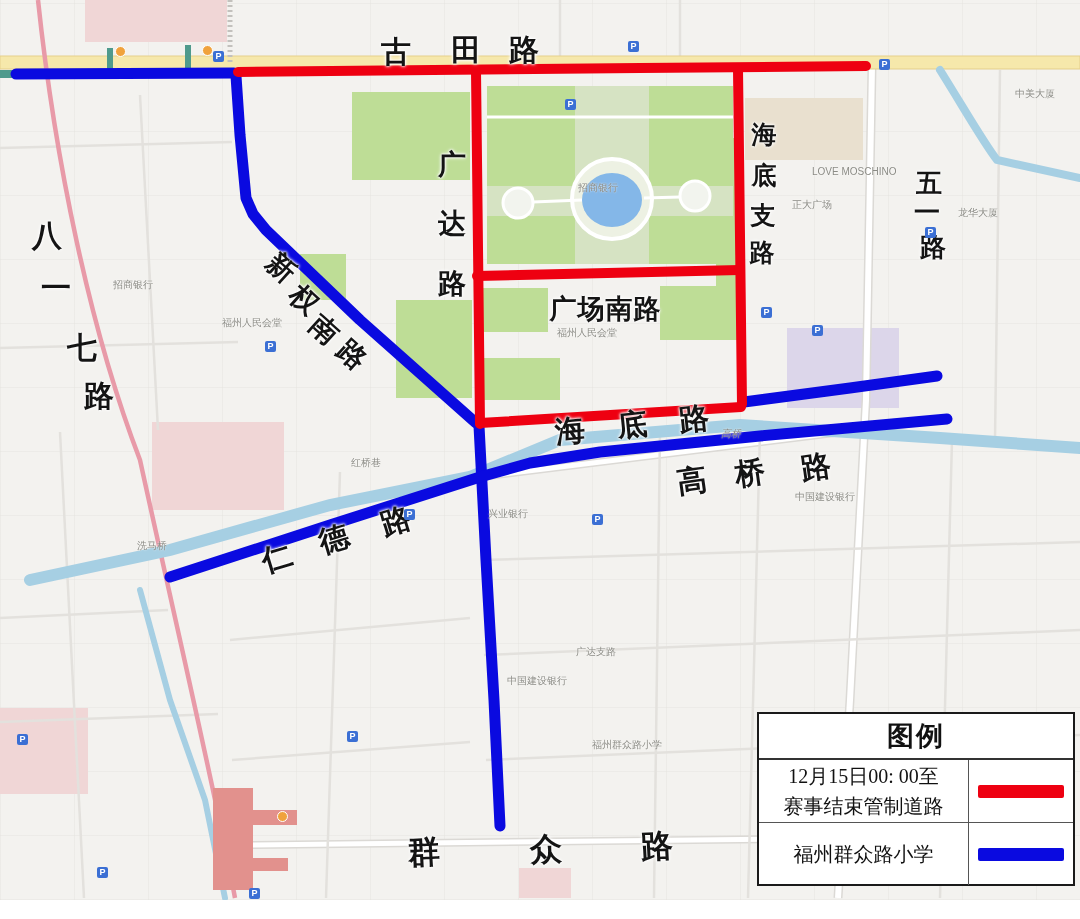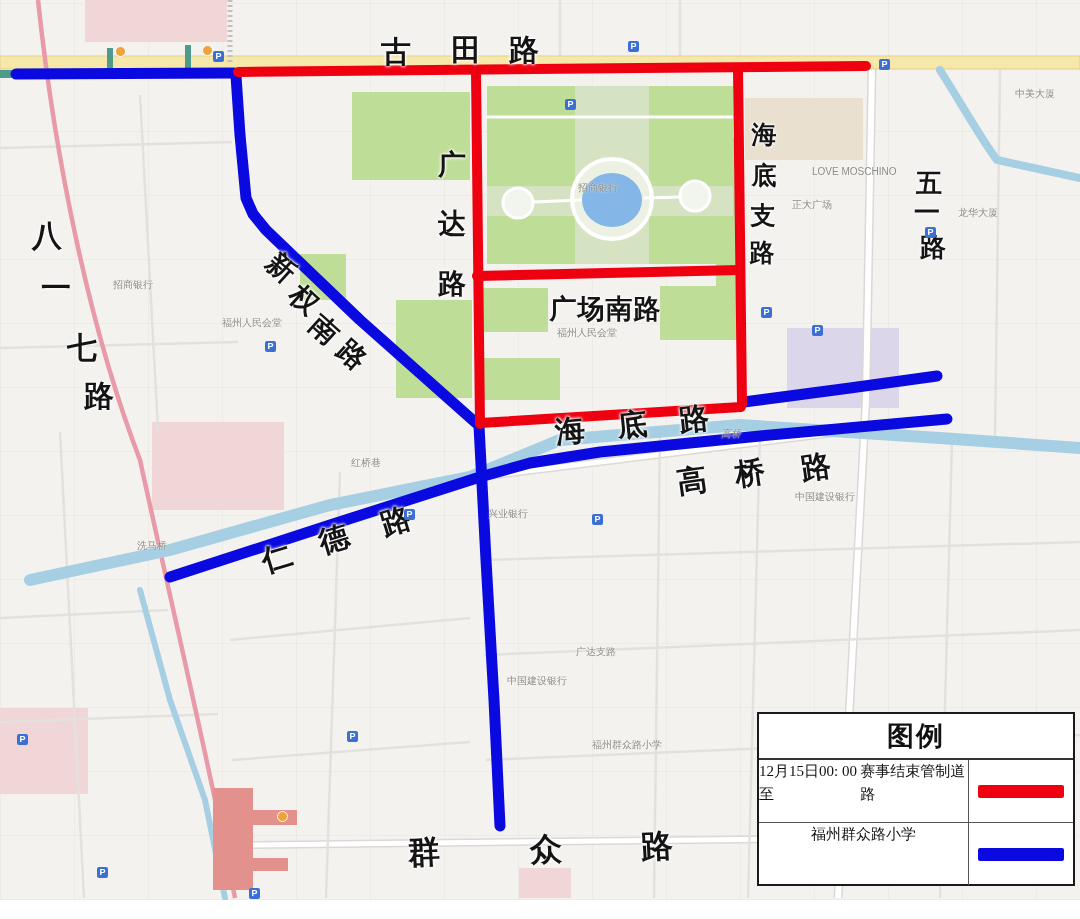--- a/index.html
+++ b/index.html
@@ -17,22 +17,22 @@
      text-shadow:0 0 2px #fff;line-height:1;}
   .pmark{position:absolute;width:11px;height:11px;background:#3b6fd4;color:#fff;
      font-size:9px;font-weight:bold;text-align:center;line-height:11px;border-radius:2px;}
   
   #legend{position:absolute;left:757px;top:712px;width:318px;height:174px;background:#fff;
      border:2px solid #1a1a1a;font-family:"Liberation Serif",serif;color:#111;box-sizing:border-box;}
   #legend .t{height:44px;border-bottom:2px solid #333;display:flex;align-items:center;
      justify-content:center;font-size:27px;font-weight:bold;letter-spacing:2px;}
   #legend .row{height:62px;display:flex;border-bottom:1.5px solid #555;}
   #legend .row:last-child{border-bottom:none;}
-  #legend .txt{width:209px;border-right:1.5px solid #555;display:flex;flex-direction:row;
-     align-items:flex-start;justify-content:center;font-size:15px;line-height:1.5;}
+  #legend .txt{width:209px;border-right:1.5px solid #555;display:flex;flex-direction:column;
+     align-items:center;justify-content:center;font-size:20px;line-height:1.5;}
   #legend .sw{flex:1;display:flex;align-items:center;justify-content:center;}
   #legend .swatch{width:86px;height:13px;border-radius:2px;}
 </style>
 </head>
 <body>
 
 <div id="stage">
   <div id="map">
 
     <svg id="base-svg" width="1080" height="900" viewBox="0 0 1080 900">

